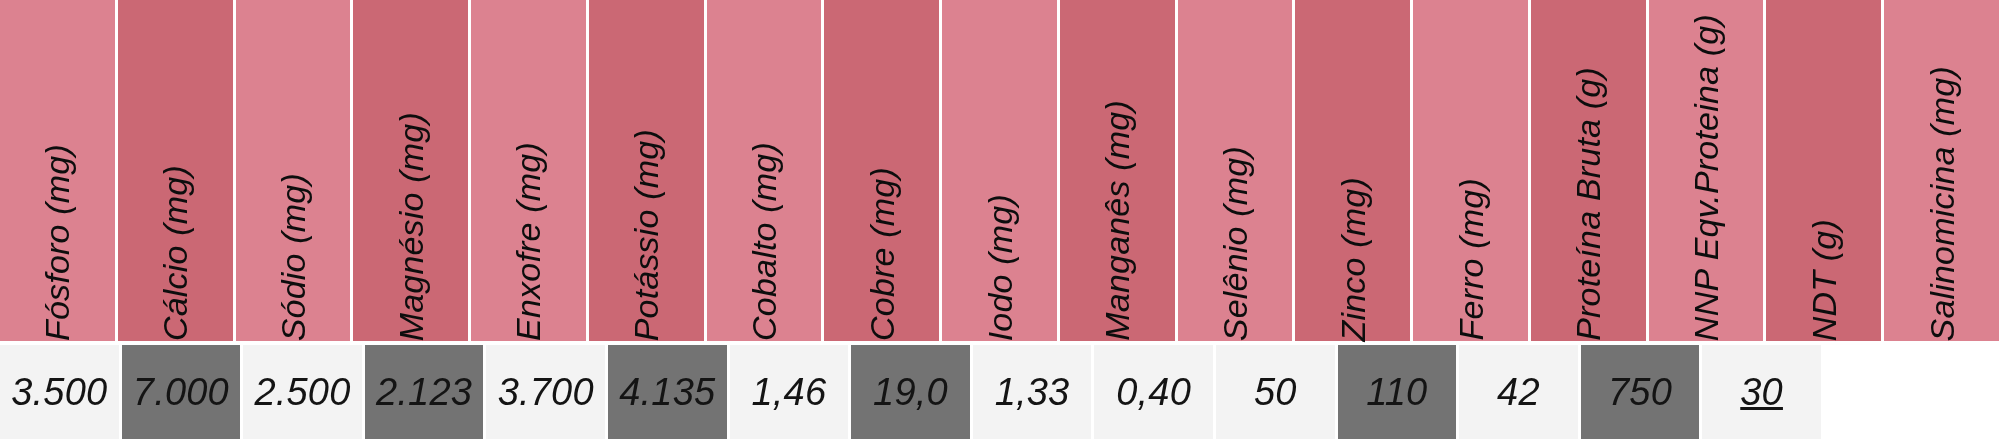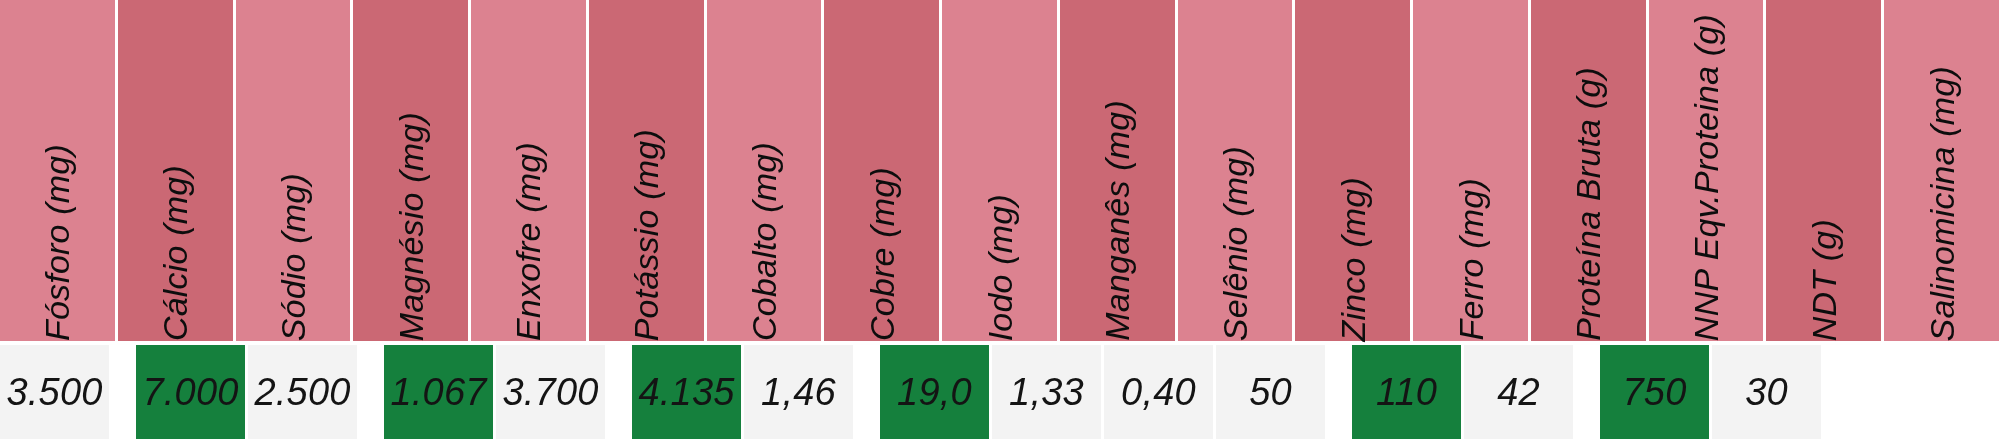--- a/index.html
+++ b/index.html
@@ -105,24 +105,24 @@
     justify-content: center;
     font-family: "Liberation Sans", sans-serif;
     font-style: italic;
     font-size: 38px;
     font-weight: 400;
     color: #141414;
     letter-spacing: 0.2px;
   }
   .value-cell:last-child {
     border-right: none;
+    text-decoration: underline;
   }
   .value-cell.alt {
-    background: #15803d;
-    margin-left: 24px;
+    background: #737373;
   }
 </style>
 </head>
 <body>
 
 <div id="nutrient-table">
 
   <div class="header-row">
       <div class="header-cell">
         <div class="header-label-wrap">
@@ -210,21 +210,21 @@
         </div>
       </div>
     </div>
 
   <div class="row-gap"></div>
 
   <div class="value-row">
       <div class="value-cell">3.500</div>
       <div class="value-cell alt">7.000</div>
       <div class="value-cell">2.500</div>
-      <div class="value-cell alt">1.067</div>
+      <div class="value-cell alt">2.123</div>
       <div class="value-cell">3.700</div>
       <div class="value-cell alt">4.135</div>
       <div class="value-cell">1,46</div>
       <div class="value-cell alt">19,0</div>
       <div class="value-cell">1,33</div>
       <div class="value-cell">0,40</div>
       <div class="value-cell">50</div>
       <div class="value-cell alt">110</div>
       <div class="value-cell">42</div>
       <div class="value-cell alt">750</div>

